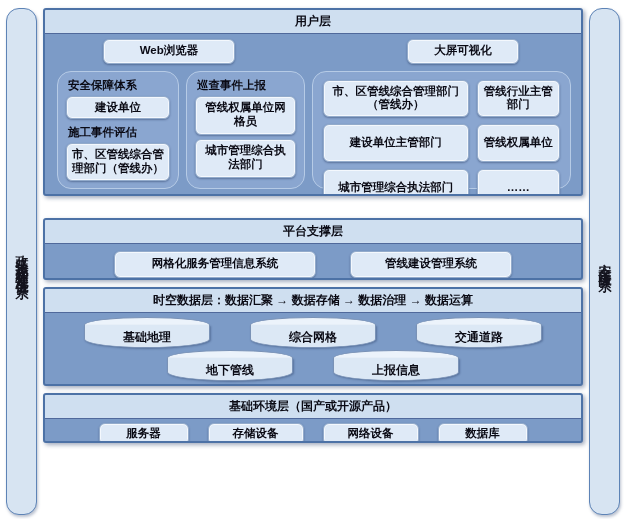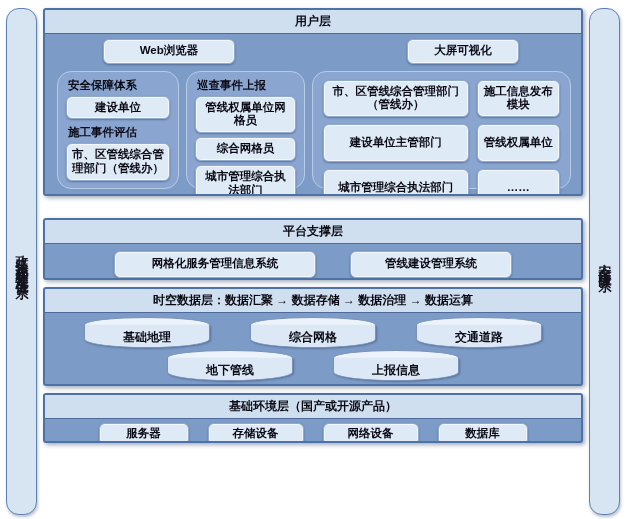--- a/index.html
+++ b/index.html
@@ -156,27 +156,26 @@
         <div class="groups-row">
           <div class="group g1">
             <div class="group-label">安全保障体系</div>
             <div class="box">建设单位</div>
             <div class="group-label">施工事件评估</div>
             <div class="box ta-left" style="flex:1">市、区管线综合管理部门（管线办）</div>
           </div>
           <div class="group g2">
             <div class="group-label">巡查事件上报</div>
             <div class="box">管线权属单位网格员</div>
-            <div class="box">综合网格员</div>
             <div class="box">城市管理综合执法部门</div>
           </div>
           <div class="group g3">
             <div class="g3-grid">
               <div class="box">市、区管线综合管理部门（管线办）</div>
-              <div class="box">施工信息发布模块</div>
+              <div class="box">管线行业主管部门</div>
               <div class="box">建设单位主管部门</div>
               <div class="box">管线权属单位</div>
               <div class="box">城市管理综合执法部门</div>
               <div class="box">……</div>
             </div>
           </div>
         </div>
       </div>
     </section>
 

